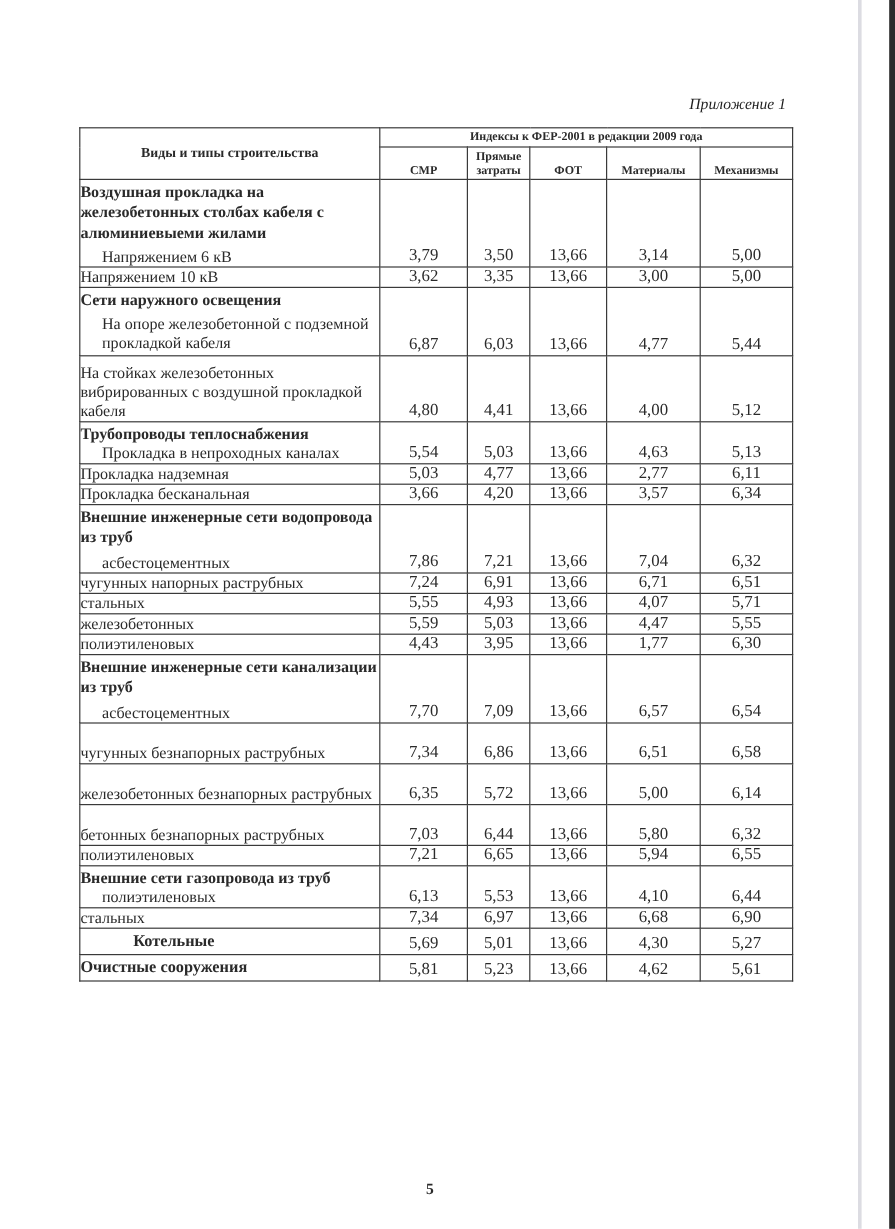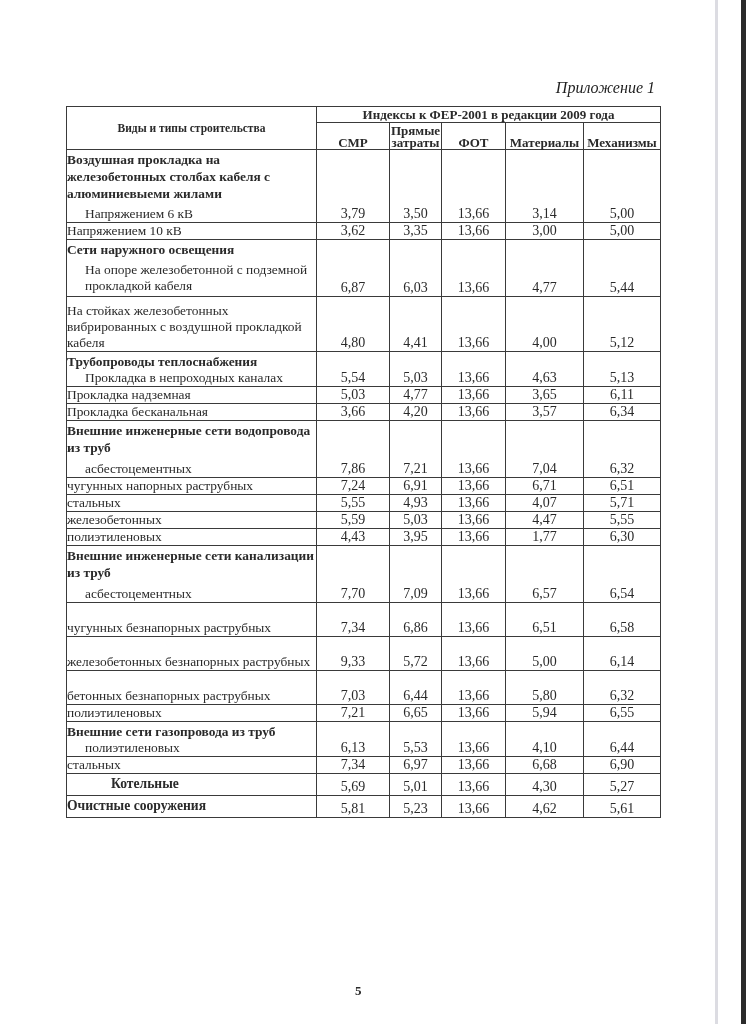--- a/index.html
+++ b/index.html
@@ -6,35 +6,35 @@
   body {
     width:746px; height:1024px; position:relative; overflow:hidden;
     background:#ffffff;
     font-family:"Liberation Serif", "DejaVu Serif", serif;
     color:#2a2a2a;
   }
   .scan-line { position:absolute; top:0; left:715px; width:3px; height:1024px; background:#dcdce2; }
   .scan-edge { position:absolute; top:0; left:741px; width:5px; height:1024px; background:#2b2b2b; }
   .appendix {
     position:absolute; top:79px; right:91px;
-    font-style:italic; font-size:16px; color:#1e1e1e;
+    font-style:italic; font-size:13px; color:#1e1e1e;
   }
   table.idx {
     position:absolute; left:66px; top:106px;
     width:594px; border-collapse:collapse; table-layout:fixed;
     font-size:13.4px; line-height:16px;
   }
   table.idx td, table.idx th { border:1px solid #3a3a3a; padding:0; }
   col.c0 { width:250px; }
   col.c1 { width:73px; }
   col.c2 { width:52px; }
   col.c3 { width:64px; }
   col.c4 { width:78px; }
   col.c5 { width:77px; }
-  th { font-weight:bold; font-size:13px; line-height:12px; text-align:center; }
+  th { font-weight:bold; font-size:10px; line-height:12px; text-align:center; }
   th.main-h { height:42px; vertical-align:middle; }
   th.top-h { height:15px; }
   th.sub-h { height:25px; vertical-align:bottom; padding-bottom:2px; }
   td.label { text-align:left; padding-left:4px; vertical-align:bottom; }
   td.label.sub { }
   td.label.section { font-weight:bold; font-size:13.6px; line-height:17px; vertical-align:top; padding-top:1px; }
   td.num { text-align:center; vertical-align:bottom; font-size:14px; }
   td.sec-block { vertical-align:top; }
   .sec-title { font-weight:bold; display:block; line-height:17px; padding-top:1px; }
   .sec-sub { display:block; padding-left:18px; line-height:16px; }
@@ -123,21 +123,21 @@
       <td class="num">5,03</td>
       <td class="num">13,66</td>
       <td class="num">4,63</td>
       <td class="num">5,13</td>
     </tr>
     <tr>
       <td class="label sub">Прокладка надземная</td>
       <td class="num">5,03</td>
       <td class="num">4,77</td>
       <td class="num">13,66</td>
-      <td class="num">3,65</td>
+      <td class="num">2,77</td>
       <td class="num">6,11</td>
     </tr>
     <tr>
       <td class="label sub">Прокладка бесканальная</td>
       <td class="num">3,66</td>
       <td class="num">4,20</td>
       <td class="num">13,66</td>
       <td class="num">3,57</td>
       <td class="num">6,34</td>
     </tr>
@@ -200,21 +200,21 @@
     <tr>
       <td class="label sub" style="height:33px;">чугунных безнапорных раструбных</td>
       <td class="num">7,34</td>
       <td class="num">6,86</td>
       <td class="num">13,66</td>
       <td class="num">6,51</td>
       <td class="num">6,58</td>
     </tr>
     <tr>
       <td class="label sub" style="height:33px;">железобетонных безнапорных раструбных</td>
-      <td class="num">9,33</td>
+      <td class="num">6,35</td>
       <td class="num">5,72</td>
       <td class="num">13,66</td>
       <td class="num">5,00</td>
       <td class="num">6,14</td>
     </tr>
     <tr>
       <td class="label sub" style="height:33px;">бетонных безнапорных раструбных</td>
       <td class="num">7,03</td>
       <td class="num">6,44</td>
       <td class="num">13,66</td>

